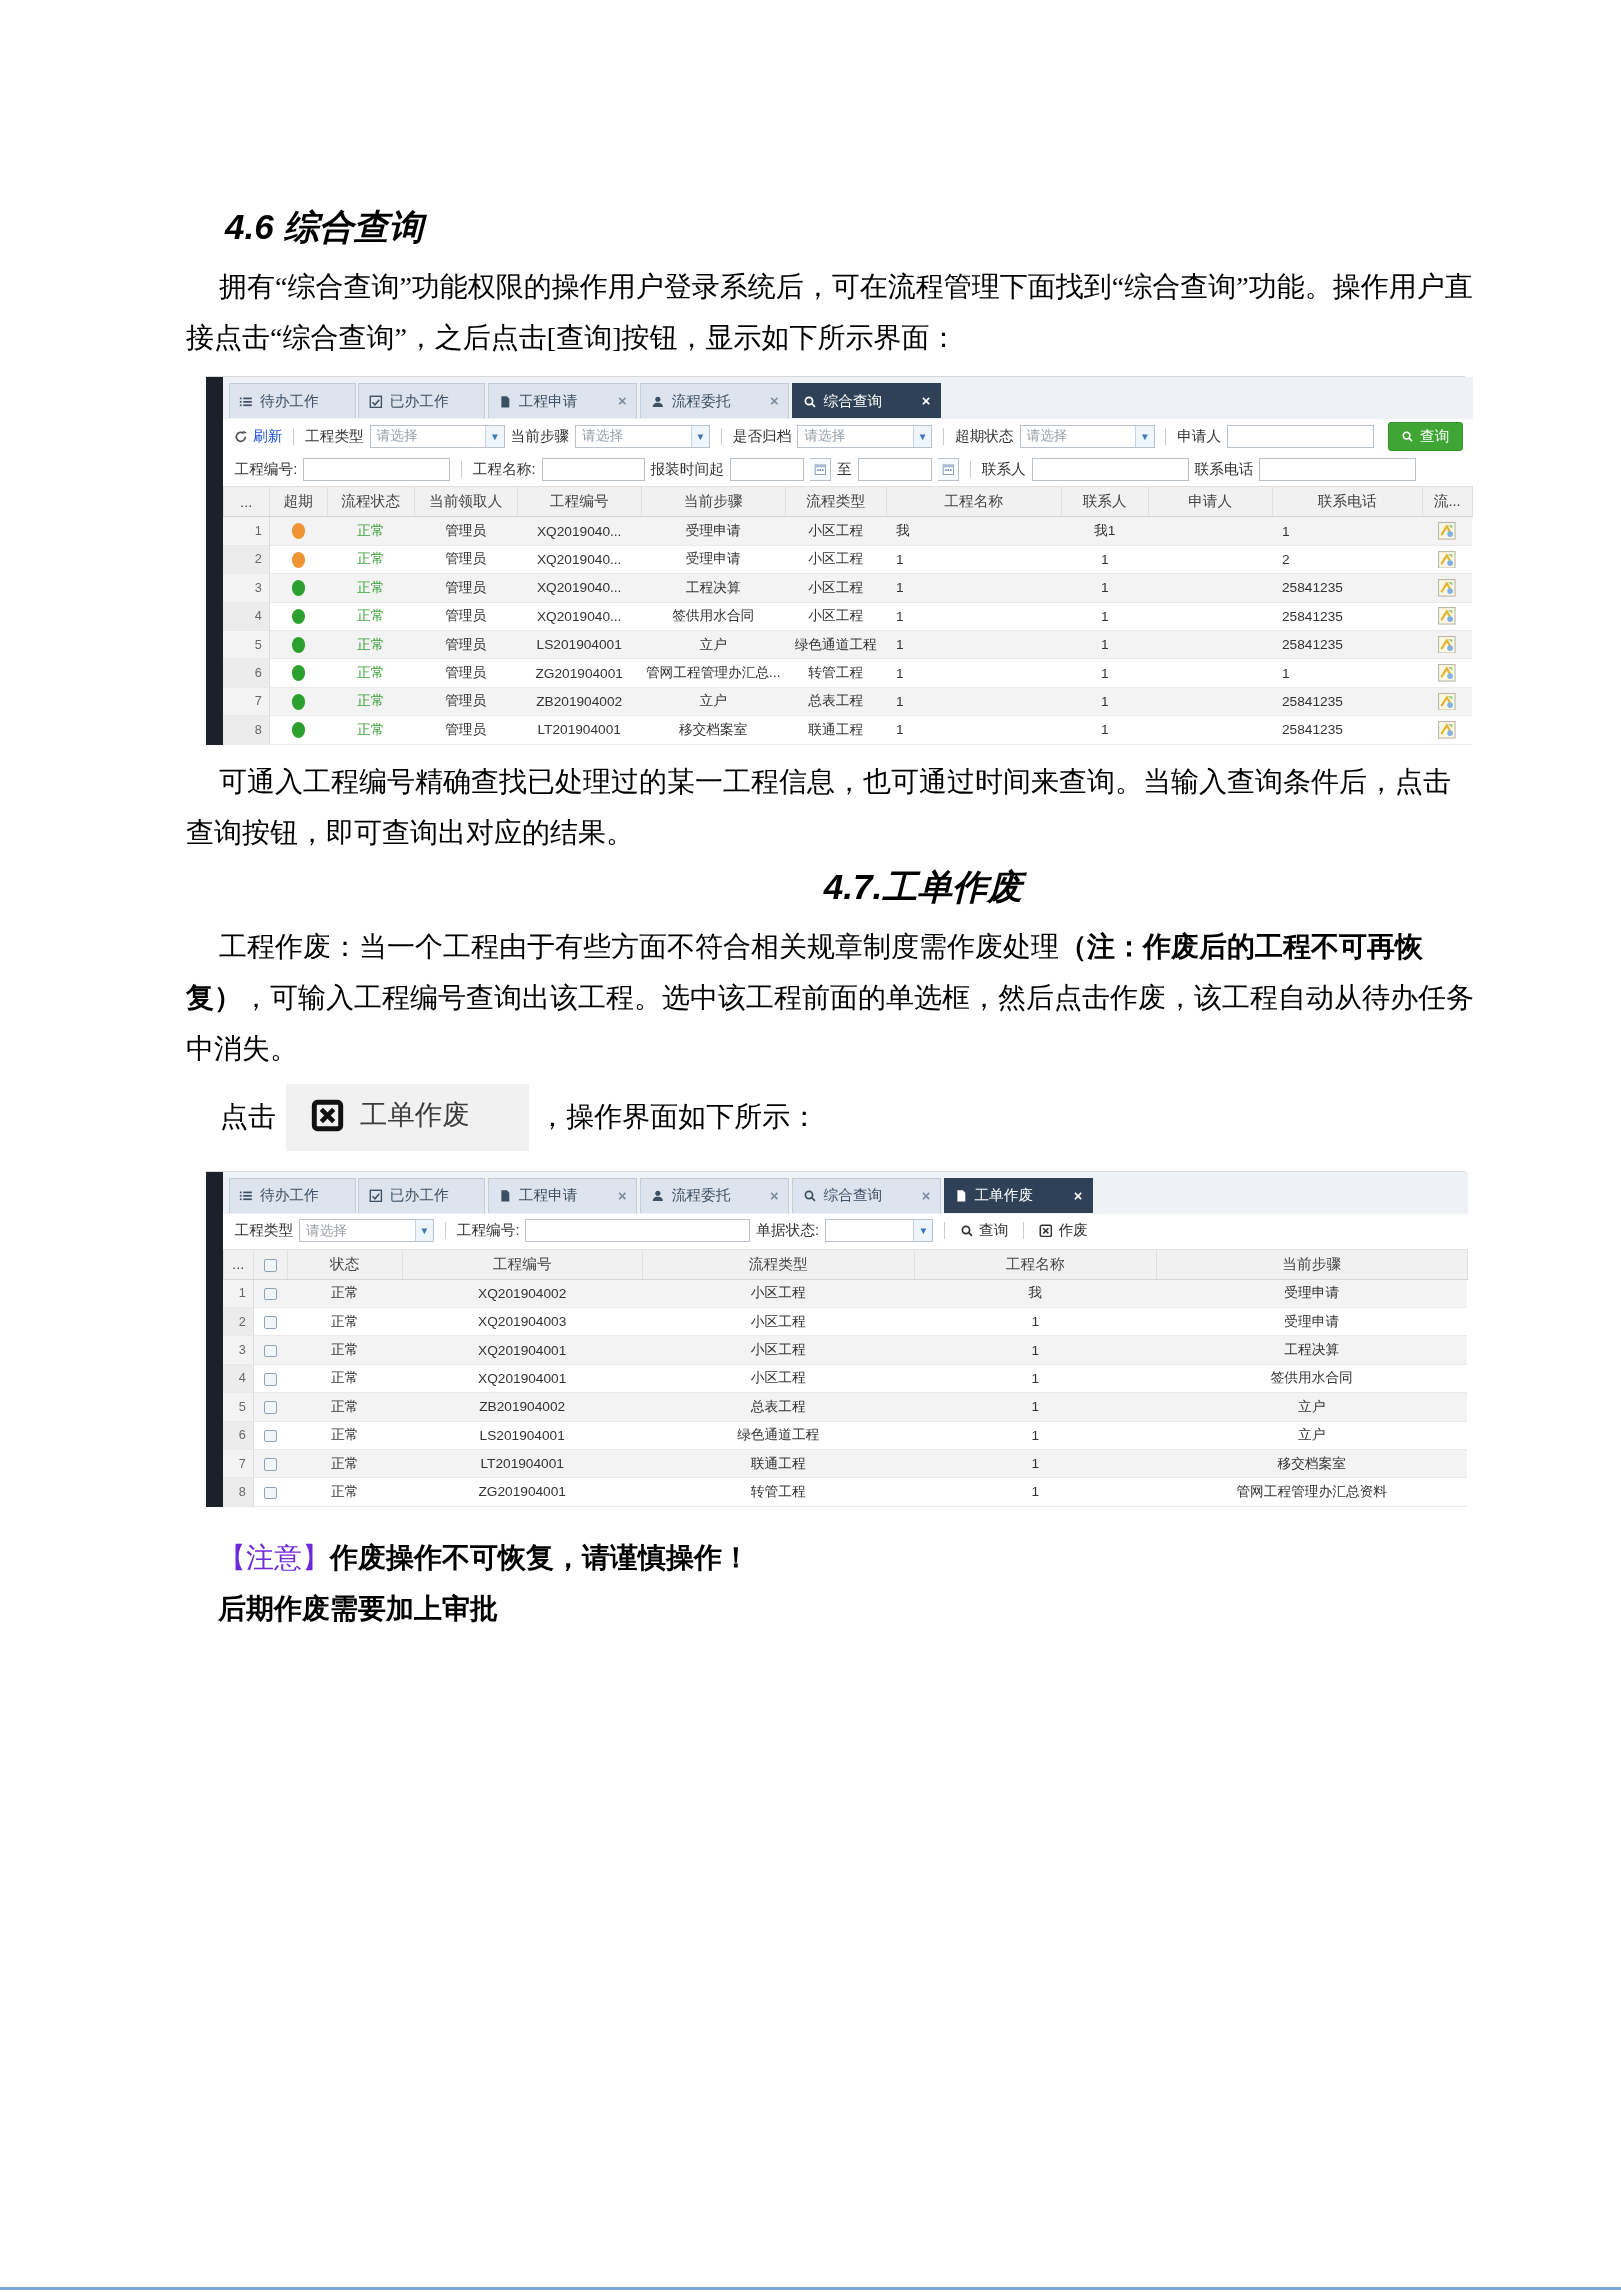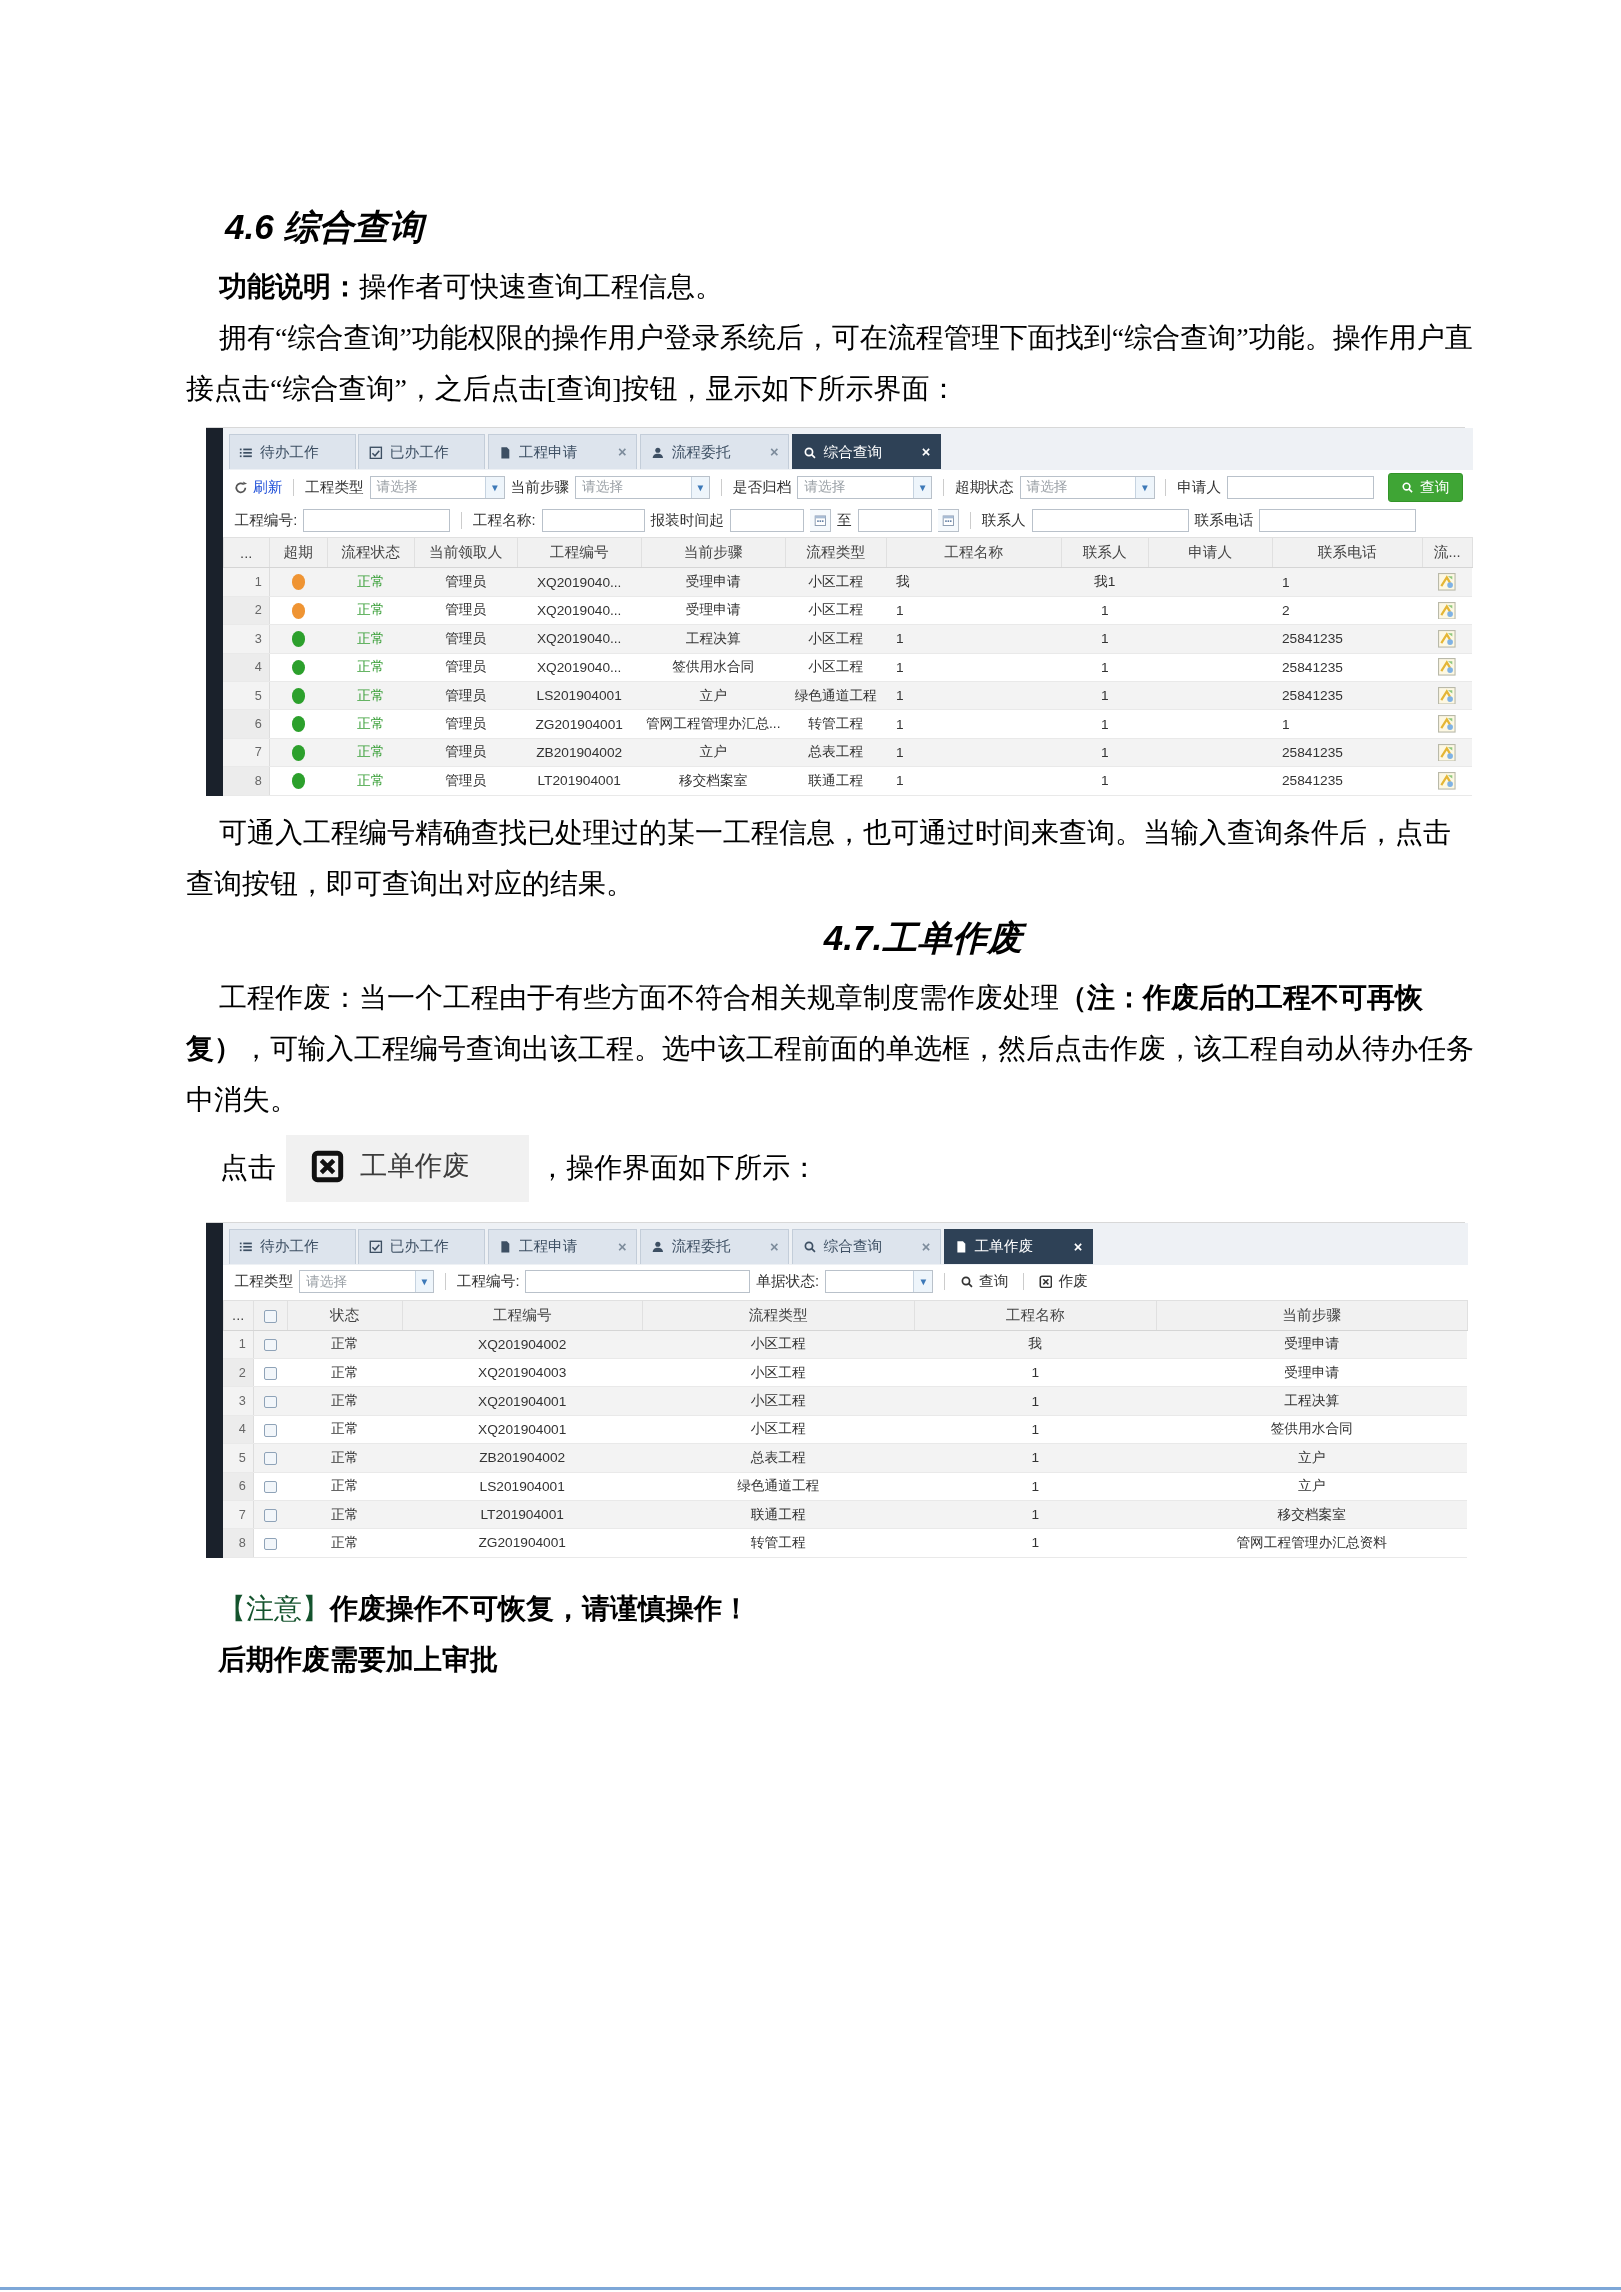--- a/index.html
+++ b/index.html
@@ -13,21 +13,21 @@
   #h47{margin-top:5.9px;text-align:center;}
   p.para{font-size:28px;line-height:51px;margin:0 147px 0 186px;text-indent:33px;}
   p.para b{font-family:"Liberation Serif","DejaVu Serif",serif;}
   .click-line{display:flex;align-items:center;margin:9.8px 147px 0 220px;font-size:28px;}
   .btn-figure{display:inline-flex;align-items:center;gap:15.7px;background:#f1f1f1;
               padding:13.7px 59px 17.6px 25.5px;margin:0 9.8px;}
   .btn-figure .bigbox{display:inline-flex;}
   .btn-figure .blabel{font-family:"Liberation Sans","DejaVu Sans",sans-serif;
                       font-size:27.4px;color:#3c3c3c;}
   .notes{margin:25.5px 147px 0 218px;font-size:28px;line-height:51px;font-weight:bold;}
-  .notes .bracket{color:#14532d;font-weight:normal;}
+  .notes .bracket{color:#6d28d9;font-weight:normal;}
 
   
   .shot{display:flex;margin-left:206px;width:1259px;
         font-family:"Liberation Sans","DejaVu Sans",sans-serif;border-top:1px solid #d8d8d8;justify-content:space-between;}
   #shot1{margin-top:13.7px;}
   #shot2{margin-top:19.6px;}
   .vbar{width:16.7px;background:#1a212b;flex:0 0 auto;}
   .shot-body{flex:1;background:#fff;}
 
   
@@ -86,21 +86,20 @@
 
   .footer-line{position:absolute;left:0;bottom:2.9px;width:100%;height:2.9px;background:#7da7d8;}
 </style>
 </head>
 <body>
 
 <div class="page">
 
   <h1 class="doc-h" id="h46">4.6 综合查询</h1>
 
-  <p class="para"><b>功能说明：</b><span>操作者可快速查询工程信息。</span></p>
 
   <p class="para">拥有“综合查询”功能权限的操作用户登录系统后，可在流程管理下面找到“综合查询”功能。操作用户直接点击“综合查询”，之后点击[查询]按钮，显示如下所示界面：</p>
 
   <div class="shot" id="shot1">
     <div class="vbar"></div>
     <div class="shot-body">
       <div class="tabbar">
           <div class="tab">
             <span class="ticon">
               <svg viewBox="0 0 16 16" width="13.7" height="13.7">

